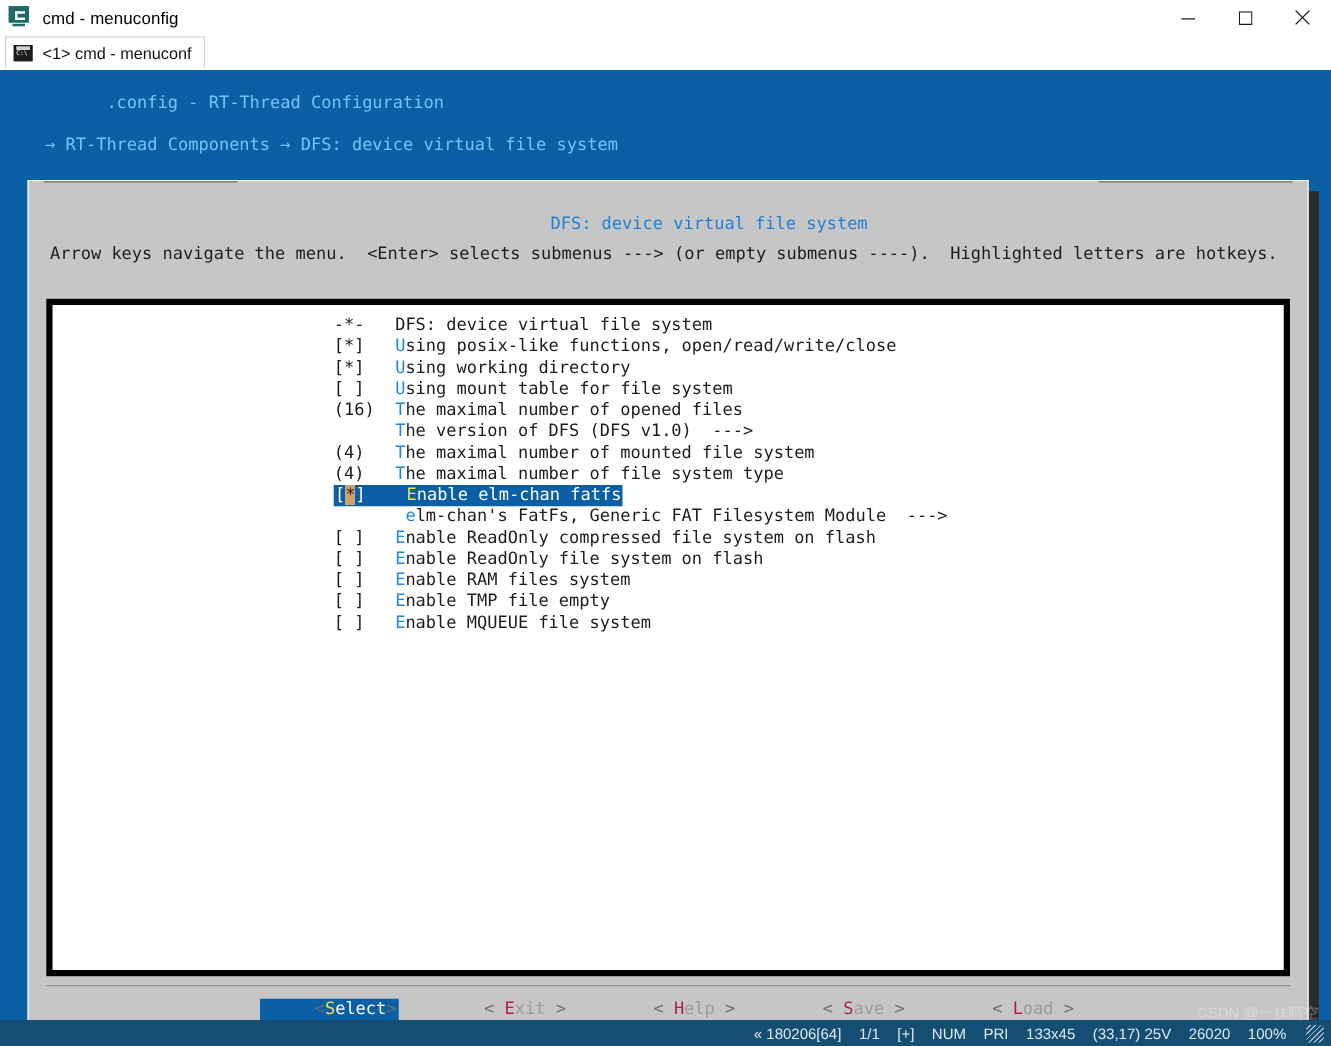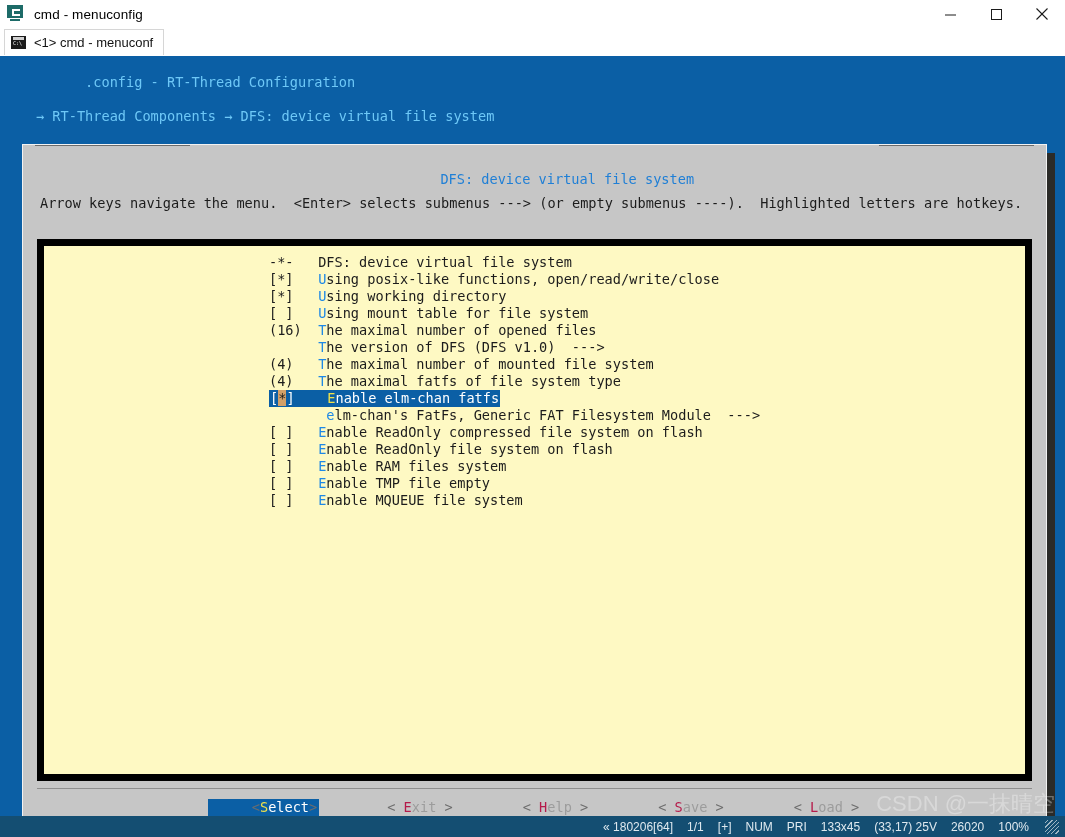--- a/index.html
+++ b/index.html
@@ -138,21 +138,21 @@
   .dlg-title .rule{
     position:absolute;top:8px;height:1px;background:#6b6b6b;width:155px;
   }
   .dlg-title .rule.l{left:12px;}
   .dlg-title .rule.r{right:12px;}
   .helptext{
     position:absolute;left:17px;top:16px;white-space:pre;color:#1c1c1c;
   }
   .listframe{
     position:absolute;left:14px;top:94px;right:14px;bottom:50px;
-    border:7px solid #000000;box-sizing:border-box;background:#fef9c3;
+    border:5px solid #000000;box-sizing:border-box;background:#ffffff;
   }
   .menu{position:absolute;left:0;top:8px;width:100%;}
   .row{height:17px;white-space:pre;display:block;position:relative;}
   .row .pad{display:inline-block;width:225px;}
   .mk{color:#1c1c1c;}
   .hot{color:#1e88e5;}
   .txt{color:#1c1c1c;}
   .row.sel .selbox{
     display:inline-block;background:#0b5fa5;color:#ffffff;padding:0 1px;
   }
@@ -183,21 +183,21 @@
     display:flex;align-items:center;
   }
   .sb-left{margin-left:6px;white-space:nowrap;margin-top:44px;}
   .sb-right{margin-left:auto;display:flex;align-items:center;gap:14px;margin-right:6px;white-space:nowrap;}
   .sb-grip{
     width:14px;height:14px;margin-left:2px;
     background:repeating-linear-gradient(-45deg,transparent 0 2px,#9fb6c4 2px 3px);
   }
   .watermark{
     position:absolute;right:10px;bottom:18px;
-    font-family:"Liberation Sans",sans-serif;font-size:22px;
+    font-family:"Liberation Sans",sans-serif;font-size:12px;
     color:rgba(255,255,255,.32);white-space:nowrap;pointer-events:none;
   }
 </style>
 </head>
 <body>
 
 <div class="app">
 
   <div class="titlebar">
     <div class="tb-icon">
@@ -276,21 +276,21 @@
 
       <div class="listframe">
         <div class="menu" id="menu-list">
             <div class="row"><span class="pad"></span><span class="mk">-*- </span>  <span class="hot"></span><span class="txt">DFS: device virtual file system</span></div>
             <div class="row"><span class="pad"></span><span class="mk">[*] </span>  <span class="hot">U</span><span class="txt">sing posix-like functions, open/read/write/close</span></div>
             <div class="row"><span class="pad"></span><span class="mk">[*] </span>  <span class="hot">U</span><span class="txt">sing working directory</span></div>
             <div class="row"><span class="pad"></span><span class="mk">[ ] </span>  <span class="hot">U</span><span class="txt">sing mount table for file system</span></div>
             <div class="row"><span class="pad"></span><span class="mk">(16)</span>  <span class="hot">T</span><span class="txt">he maximal number of opened files</span></div>
             <div class="row"><span class="pad"></span><span class="mk">    </span>  <span class="hot">T</span><span class="txt">he version of DFS (DFS v1.0)  ---&gt;</span></div>
             <div class="row"><span class="pad"></span><span class="mk">(4) </span>  <span class="hot">T</span><span class="txt">he maximal number of mounted file system</span></div>
-            <div class="row"><span class="pad"></span><span class="mk">(4) </span>  <span class="hot">T</span><span class="txt">he maximal fatfs of file system type</span></div>
+            <div class="row"><span class="pad"></span><span class="mk">(4) </span>  <span class="hot">T</span><span class="txt">he maximal number of file system type</span></div>
             <div class="row sel"><span class="pad"></span><span class="selbox">[<span class="cur">*</span>]    <span class="hot">E</span>nable elm-chan fatfs</span></div>
             <div class="row"><span class="pad"></span><span class="mk">    </span>   <span class="hot">e</span><span class="txt">lm-chan's FatFs, Generic FAT Filesystem Module  ---&gt;</span></div>
             <div class="row"><span class="pad"></span><span class="mk">[ ] </span>  <span class="hot">E</span><span class="txt">nable ReadOnly compressed file system on flash</span></div>
             <div class="row"><span class="pad"></span><span class="mk">[ ] </span>  <span class="hot">E</span><span class="txt">nable ReadOnly file system on flash</span></div>
             <div class="row"><span class="pad"></span><span class="mk">[ ] </span>  <span class="hot">E</span><span class="txt">nable RAM files system</span></div>
             <div class="row"><span class="pad"></span><span class="mk">[ ] </span>  <span class="hot">E</span><span class="txt">nable TMP file empty</span></div>
             <div class="row"><span class="pad"></span><span class="mk">[ ] </span>  <span class="hot">E</span><span class="txt">nable MQUEUE file system</span></div>
           </div>
       </div>
 

